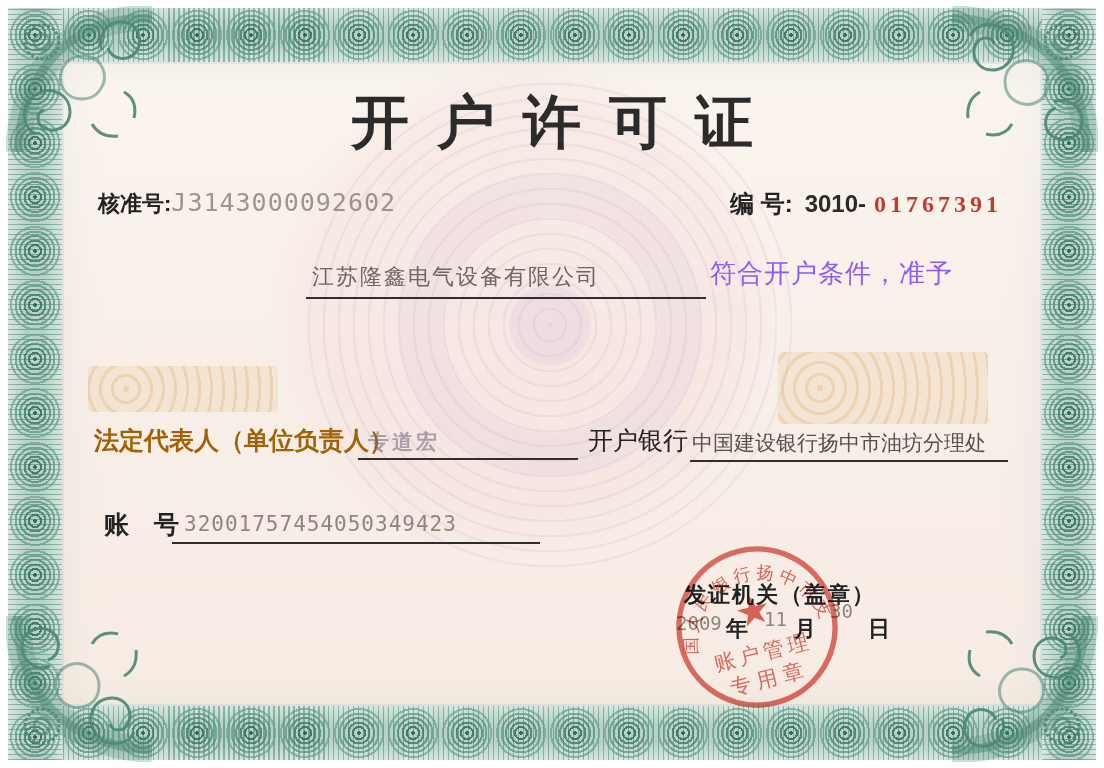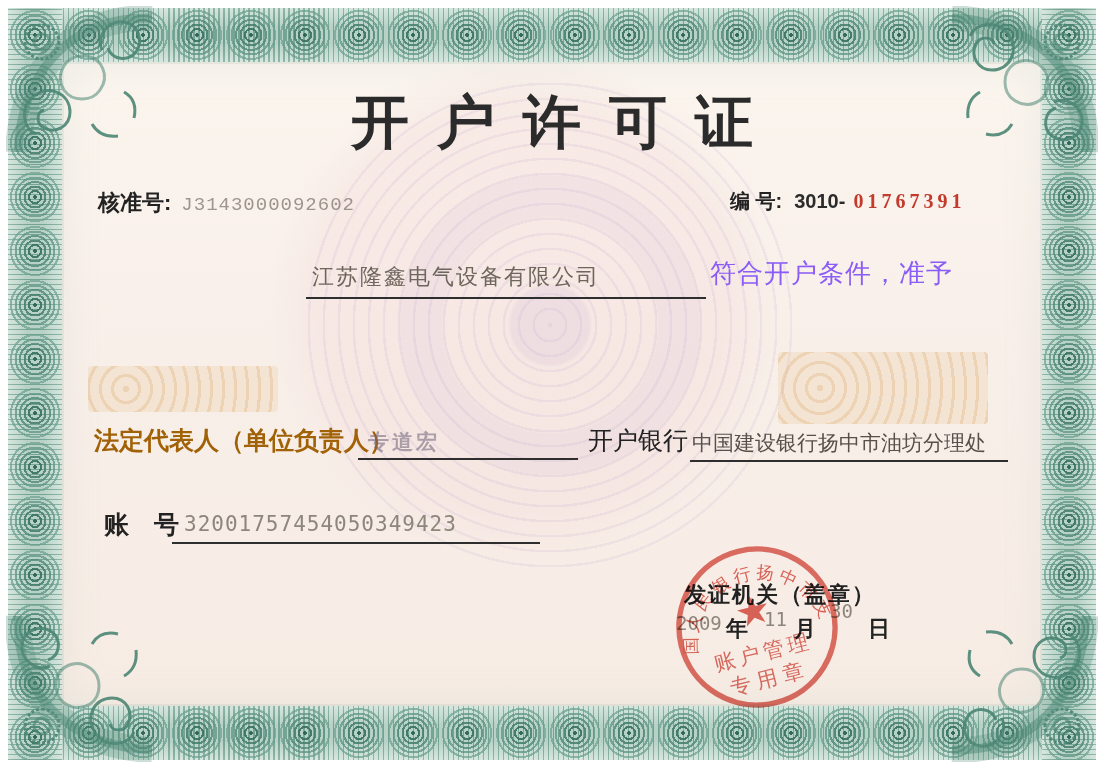--- a/index.html
+++ b/index.html
@@ -61,22 +61,22 @@
   .band.r{left:778px;top:352px;width:210px;height:72px;}
 
   
   .abs{position:absolute;z-index:4;}
   .title{left:0;right:0;top:84px;text-align:center;
     font-family:"Liberation Serif","DejaVu Serif",serif;font-weight:700;
     font-size:58px;color:#2b2b2b;letter-spacing:28px;padding-left:28px;}
   .lbl{color:#222;font-weight:700;}
   .faded{font-family:"DejaVu Sans Mono",monospace;color:#8d867d;}
   .approval{left:98px;top:188px;font-size:22px;}
-  .approval .val{font-size:19px;letter-spacing:1px;margin-left:10px;opacity:.85;font-family:Liberation Mono, monospace;}
-  .serial{left:730px;top:188px;font-size:20px;}
+  .approval .val{font-size:25px;letter-spacing:1px;opacity:.85;}
+  .serial{left:730px;top:188px;font-size:24px;}
   .serial .pre{margin-left:12px;font-weight:700;color:#2b2b2b;}
   .serial .num{color:#c23b2d;font-weight:700;letter-spacing:4px;margin-left:8px;
     font-family:"Liberation Serif","DejaVu Serif",serif;}
   .lead{left:152px;top:252px;font-size:34px;font-weight:700;color:#222;}
   .company-line{left:306px;top:252px;width:400px;height:47px;border-bottom:2px solid #2e2e2e;
     font-family:"Liberation Serif","DejaVu Serif",serif;
     font-size:22px;color:#6e665c;letter-spacing:2px;padding:10px 0 0 6px;box-sizing:border-box;}
   .tail{left:710px;top:256px;font-size:26px;font-weight:400;color:#8b5cf6;letter-spacing:1px;}
   .line2{left:94px;top:330px;font-size:36px;font-weight:700;color:#222;letter-spacing:2px;}
   .rep-label{left:94px;top:424px;font-size:25px;font-weight:700;color:#a16207;}

